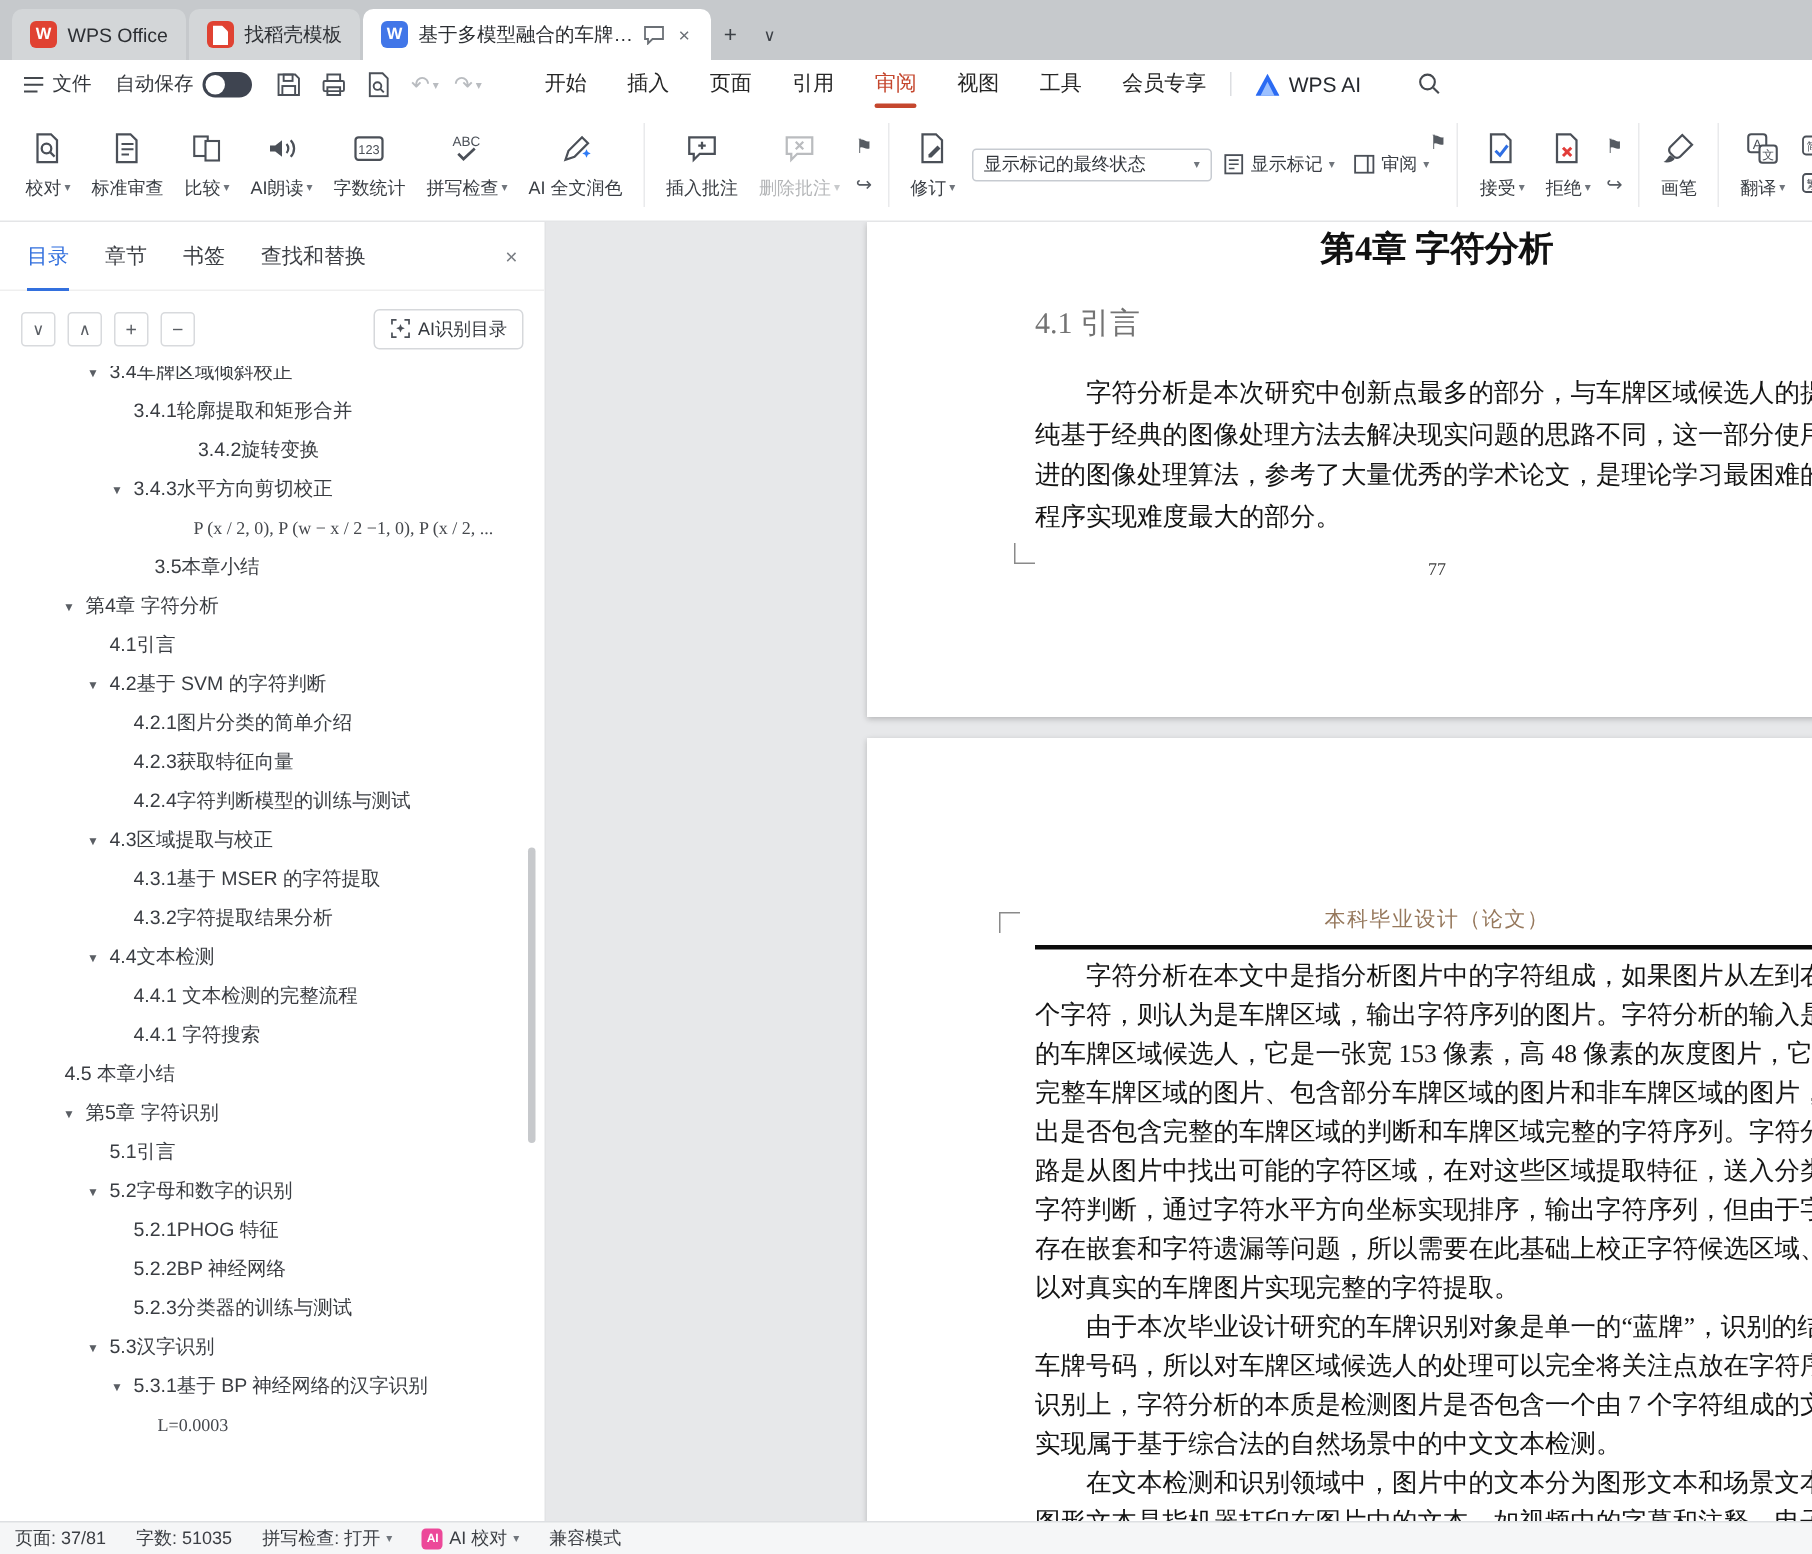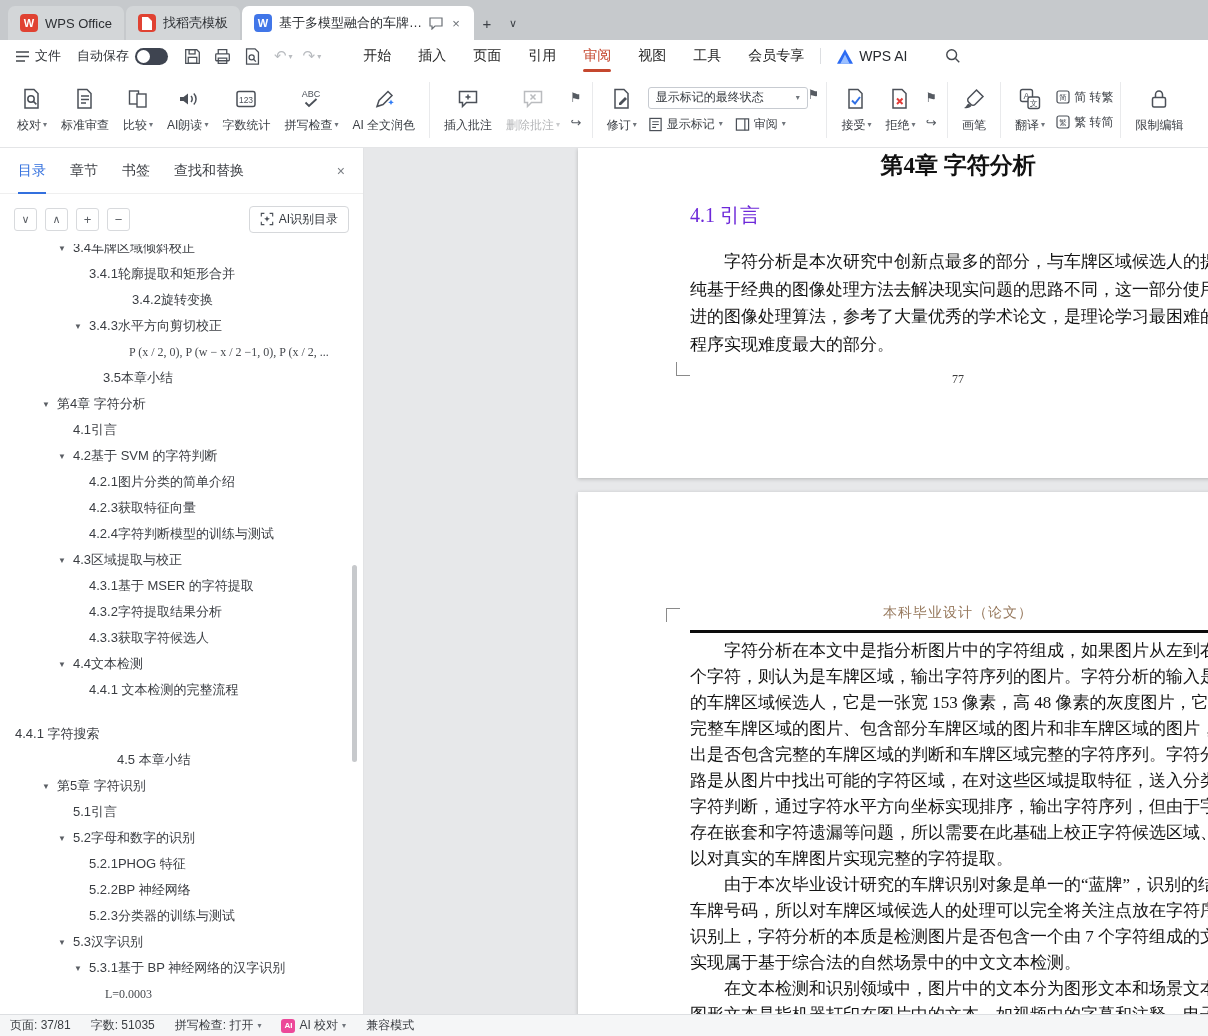--- a/index.html
+++ b/index.html
@@ -41,21 +41,21 @@
   
   .ribbon { position:absolute; top:72px; left:0; right:0; height:76px; background:#fff; border-bottom:1px solid #e4e5e7; display:flex; align-items:center; padding:0 10px; white-space:nowrap; overflow:hidden; }
   .rgroup { display:flex; align-items:center; }
   .rdiv { width:1px; height:56px; background:#e9eaec; margin:0 7px; flex:none; }
   .rbtn { display:flex; flex-direction:column; align-items:center; gap:5px; padding:5px 7px; background:none; border:none; font-family:inherit; }
   .rbtn .ric { height:26px; display:flex; align-items:center; justify-content:center; }
   .rlab { display:flex; align-items:center; gap:2px; font-size:12px; color:#3a3e44; }
   .caret { font-size:8px; color:#70757c; line-height:1; }
   .disabled { opacity:.38; }
   .minicol { display:flex; flex-direction:column; gap:12px; align-items:center; margin:0 3px; color:#565b62; font-size:13px; line-height:1; }
-  .revcol { display:flex; flex-direction:column; gap:7px; margin-left:4px;justify-content:center; }
+  .revcol { display:flex; flex-direction:row; gap:7px; margin-left:4px;justify-content:center; }
   .combo { display:flex; align-items:center; justify-content:space-between; width:160px; height:22px; border:1px solid #c7cbd1; border-radius:3px; background:#fff; font-size:12px; color:#34383e; padding:0 7px; }
   .revrow { display:flex; align-items:center; gap:12px; }
   .sbtn { display:flex; align-items:center; gap:4px; font-size:12px; color:#3a3e44; background:none; border:none; font-family:inherit; }
   .convcol { display:flex; flex-direction:column; gap:8px; margin-left:4px; }
   .flagtop { align-self:flex-start; margin-top:6px; color:#565b62; font-size:13px; }
 
   
   .sidebar { position:absolute; top:148px; left:0; width:364px; bottom:22px; background:#fff; border-right:1px solid #e2e3e5; overflow:hidden; }
   .stabs { height:46px; display:flex; align-items:center; gap:24px; padding:0 18px; border-bottom:1px solid #efefef; font-size:14px; color:#3c3f44; }
   .stab { height:46px; display:flex; align-items:center; position:relative; }
@@ -72,21 +72,21 @@
   .toc-row.f { font-size:12px; color:#45484d; font-family:"Liberation Serif","DejaVu Serif",serif; }
   .sb-thumb { position:absolute; left:352px; top:417px; width:5px; height:197px; border-radius:3px; background:#c7c9cc; }
 
   
   .docarea { position:absolute; top:148px; left:364px; right:0; bottom:22px; background:#e7e8ea; overflow:hidden; }
   .page { position:absolute; left:214px; width:760px; background:#fff; box-shadow:0 1px 4px rgba(0,0,0,.22); }
   .page1 { top:0; height:330px; }
   .page2 { top:344px; height:700px; }
   .serif { font-family:"Liberation Serif","DejaVu Serif",serif; }
   .p1-title { position:absolute; top:2px; left:0; width:100%; text-align:center; font-size:23px; font-weight:bold; color:#111; }
-  .p1-heading { position:absolute; top:54px; left:112px; font-size:20px; color:#6d28d9; }
+  .p1-heading { position:absolute; top:54px; left:112px; font-size:20px; color:#737373; }
   .dlines { position:absolute; left:112px; }
   .p1-body { top:100px; line-height:27.5px; font-size:17px; color:#141414; }
   .p2-body { top:146px; line-height:26px; font-size:17px; color:#141414; }
   .dline { white-space:nowrap; }
   .corner { position:absolute; width:14px; height:14px; }
   .corner.bl { border-left:1px solid #8a8a8a; border-bottom:1px solid #8a8a8a; }
   .corner.tl { border-left:1px solid #8a8a8a; border-top:1px solid #8a8a8a; }
   .p1-corner { left:98px; top:214px; }
   .p2-corner { left:88px; top:116px; }
   .p1-pagenum { position:absolute; top:224px; left:0; width:100%; text-align:center; font-size:12px; color:#3c3c3c; }
@@ -533,37 +533,33 @@
         <span>4.3区域提取与校正</span>
       </div>
       <div class="toc-row" style="padding-left: 74px;">
         <span class="tri"></span>
         <span>4.3.1基于 MSER 的字符提取</span>
       </div>
       <div class="toc-row" style="padding-left: 74px;">
         <span class="tri"></span>
         <span>4.3.2字符提取结果分析</span>
       </div>
-      <div class="toc-row" style="padding-left: 74px;">
-        <span class="tri"></span>
-        <span>4.3.3获取字符候选人</span>
-      </div>
       <div class="toc-row" style="padding-left: 58px;">
         <span class="tri">▼</span>
         <span>4.4文本检测</span>
       </div>
       <div class="toc-row" style="padding-left: 74px;">
         <span class="tri"></span>
         <span>4.4.1 文本检测的完整流程</span>
       </div>
-      <div class="toc-row" style=" margin-top: 18px;">
+      <div class="toc-row" style="padding-left: 74px;">
         <span class="tri"></span>
         <span>4.4.1 字符搜索</span>
       </div>
-      <div class="toc-row" style="padding-left: 86px; margin-left: 16px;">
+      <div class="toc-row" style="padding-left: 28px;">
         <span class="tri"></span>
         <span>4.5 本章小结</span>
       </div>
       <div class="toc-row" style="padding-left: 42px;">
         <span class="tri">▼</span>
         <span>第5章 字符识别</span>
       </div>
       <div class="toc-row" style="padding-left: 58px;">
         <span class="tri"></span>
         <span>5.1引言</span>

